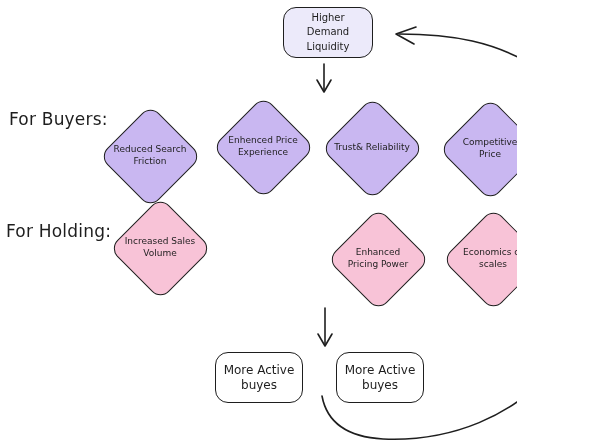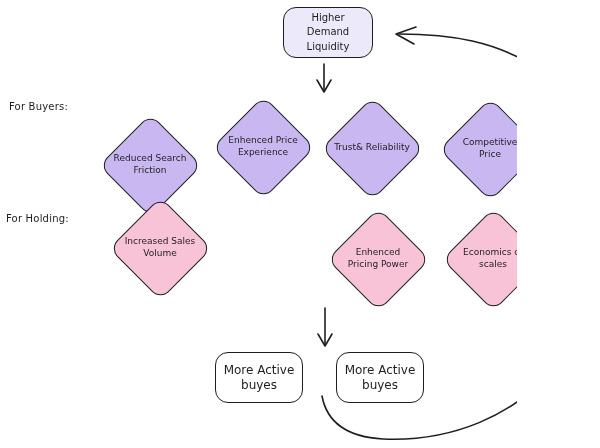--- a/index.html
+++ b/index.html
@@ -11,21 +11,21 @@
   .arrows path{fill:none;stroke:#1e1e1e;stroke-width:1.6;stroke-linecap:round;stroke-linejoin:round;}
   .node-box{
     position:absolute;border:1.7px solid #1e1e1e;border-radius:13px;
     display:flex;align-items:center;justify-content:center;text-align:center;
     box-sizing:border-box;background:#ffffff;
   }
   .top-box{left:283px;top:7px;width:90px;height:51px;font-size:10px;line-height:1.45;padding:2px 8px;}
   .outcome{font-size:12px;line-height:1.2;padding:2px 6px;}
   .outcome.o1{left:215px;top:352px;width:88px;height:51px;}
   .outcome.o2{left:336px;top:352px;width:88px;height:51px;}
-  .row-label{position:absolute;font-size:10px;letter-spacing:.2px;}
+  .row-label{position:absolute;font-size:17px;letter-spacing:.2px;margin-top:8px;}
   .row-label.buyers{left:9px;top:101px;}
   .row-label.sellers{left:6px;top:213px;}
   .diamond{position:absolute;width:104px;height:104px;}
   .diamond .shape{
     position:absolute;left:15.5px;top:15.5px;width:73px;height:73px;
     border:1.7px solid #1e1e1e;border-radius:12px;transform:rotate(45deg);
     box-sizing:border-box;
   }
   .diamond .lbl{
     position:absolute;left:14px;top:0;width:76px;height:104px;
@@ -61,21 +61,21 @@
     </g>
   </svg>
 
   <div class="node-box top-box" style="background: rgb(236, 234, 250);">
     <span>Higher Demand Liquidity</span>
   </div>
 
   <div class="row-label buyers">For Buyers:</div>
   <div class="row-label sellers">For Holding:</div>
 
-  <div class="diamond" style="left:98px;top:113px;">
+  <div class="diamond" style="left:98px;top:104px;">
     <div class="shape" style="background: rgb(201, 183, 241);"></div>
     <div class="lbl">Reduced Search Friction</div>
   </div>
   <div class="diamond" style="left:211px;top:95px;">
     <div class="shape" style="background: rgb(201, 183, 241);"></div>
     <div class="lbl">Enhenced Price Experience</div>
   </div>
   <div class="diamond" style="left:438px;top:97px;">
     <div class="shape" style="background: rgb(201, 183, 241);"></div>
     <div class="lbl">Competitive Price</div>
@@ -84,21 +84,21 @@
     <div class="shape" style="background: rgb(201, 183, 241);"></div>
     <div class="lbl">Trust&amp; Reliability</div>
   </div>
 
   <div class="diamond" style="left:108px;top:196px;">
     <div class="shape" style="background: rgb(248, 195, 215);"></div>
     <div class="lbl">Increased Sales Volume</div>
   </div>
   <div class="diamond" style="left:326px;top:207px;">
     <div class="shape" style="background: rgb(248, 195, 215);"></div>
-    <div class="lbl">Enhenced Pricing Power</div>
+    <div class="lbl">Enhanced Pricing Power</div>
   </div>
   <div class="diamond" style="left:441px;top:207px;">
     <div class="shape" style="background: rgb(248, 195, 215);"></div>
     <div class="lbl">Economics of scales</div>
   </div>
 
   <div class="node-box outcome o1" style="background: rgb(255, 255, 255);">
     <span>More Active buyes</span>
   </div>
   <div class="node-box outcome o2" style="background: rgb(255, 255, 255);">

